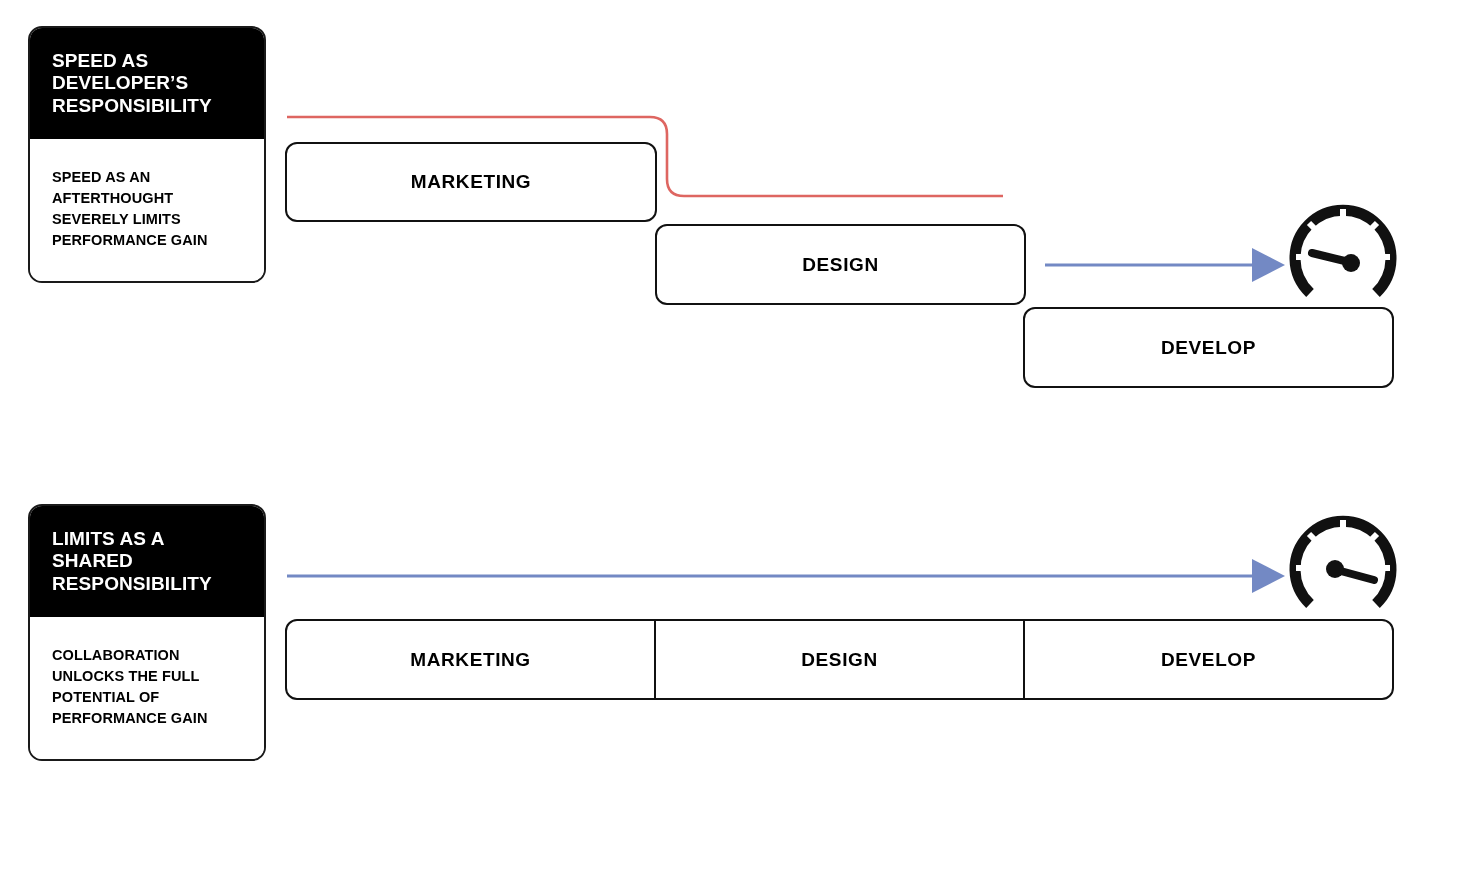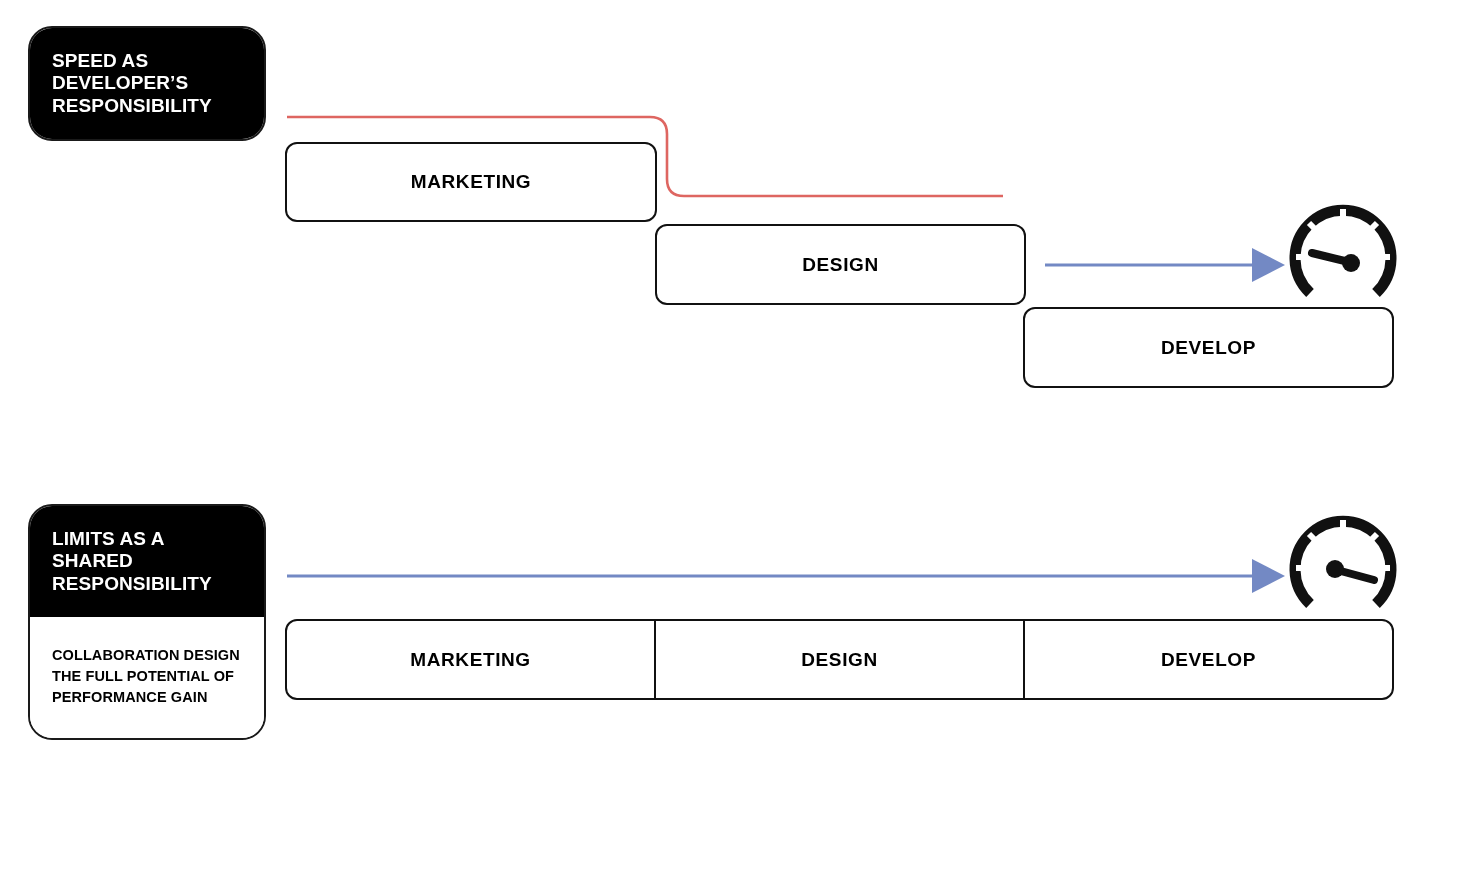--- a/index.html
+++ b/index.html
@@ -19,21 +19,21 @@
     left: 0; top: 0;
     width: 1464px;
     height: 872px;
   }
 
   
   .info-card {
     position: absolute;
     width: 238px;
     border: 2px solid #1a1a1a;
-    border-radius: 24px;
+    border-radius: 14px;
     overflow: hidden;
     background: #ffffff;
     box-sizing: border-box;
   }
   .info-card .card-head {
     background: #000000;
     color: #ffffff;
     padding: 22px 20px 22px 22px;
     box-sizing: border-box;
   }
@@ -125,38 +125,41 @@
 </style>
 </head>
 <body>
 
 <div class="canvas">
 
   <div class="info-card" id="card-top">
     <div class="card-head">
       <span class="card-head-text">SPEED AS DEVELOPER’S RESPONSIBILITY</span>
     </div>
+    <div class="card-body">
+      <span class="card-body-text">SPEED AS AN AFTERTHOUGHT SEVERELY LIMITS PERFORMANCE GAIN</span>
+    </div>
   </div>
 
   <div class="stage-box" id="box-marketing-top">
     <span class="stage-label">MARKETING</span>
   </div>
   <div class="stage-box" id="box-design-top">
     <span class="stage-label">DESIGN</span>
   </div>
   <div class="stage-box" id="box-develop-top">
     <span class="stage-label">DEVELOP</span>
   </div>
 
   <div class="info-card" id="card-bottom">
     <div class="card-head">
       <span class="card-head-text">LIMITS AS A SHARED RESPONSIBILITY</span>
     </div>
     <div class="card-body">
-      <span class="card-body-text">COLLABORATION DESIGN THE FULL POTENTIAL OF PERFORMANCE GAIN</span>
+      <span class="card-body-text">COLLABORATION UNLOCKS THE FULL POTENTIAL OF PERFORMANCE GAIN</span>
     </div>
   </div>
 
   <div class="stage-bar">
     <div class="seg">
       <span class="stage-label">MARKETING</span>
     </div>
     <div class="seg">
       <span class="stage-label">DESIGN</span>
     </div>

